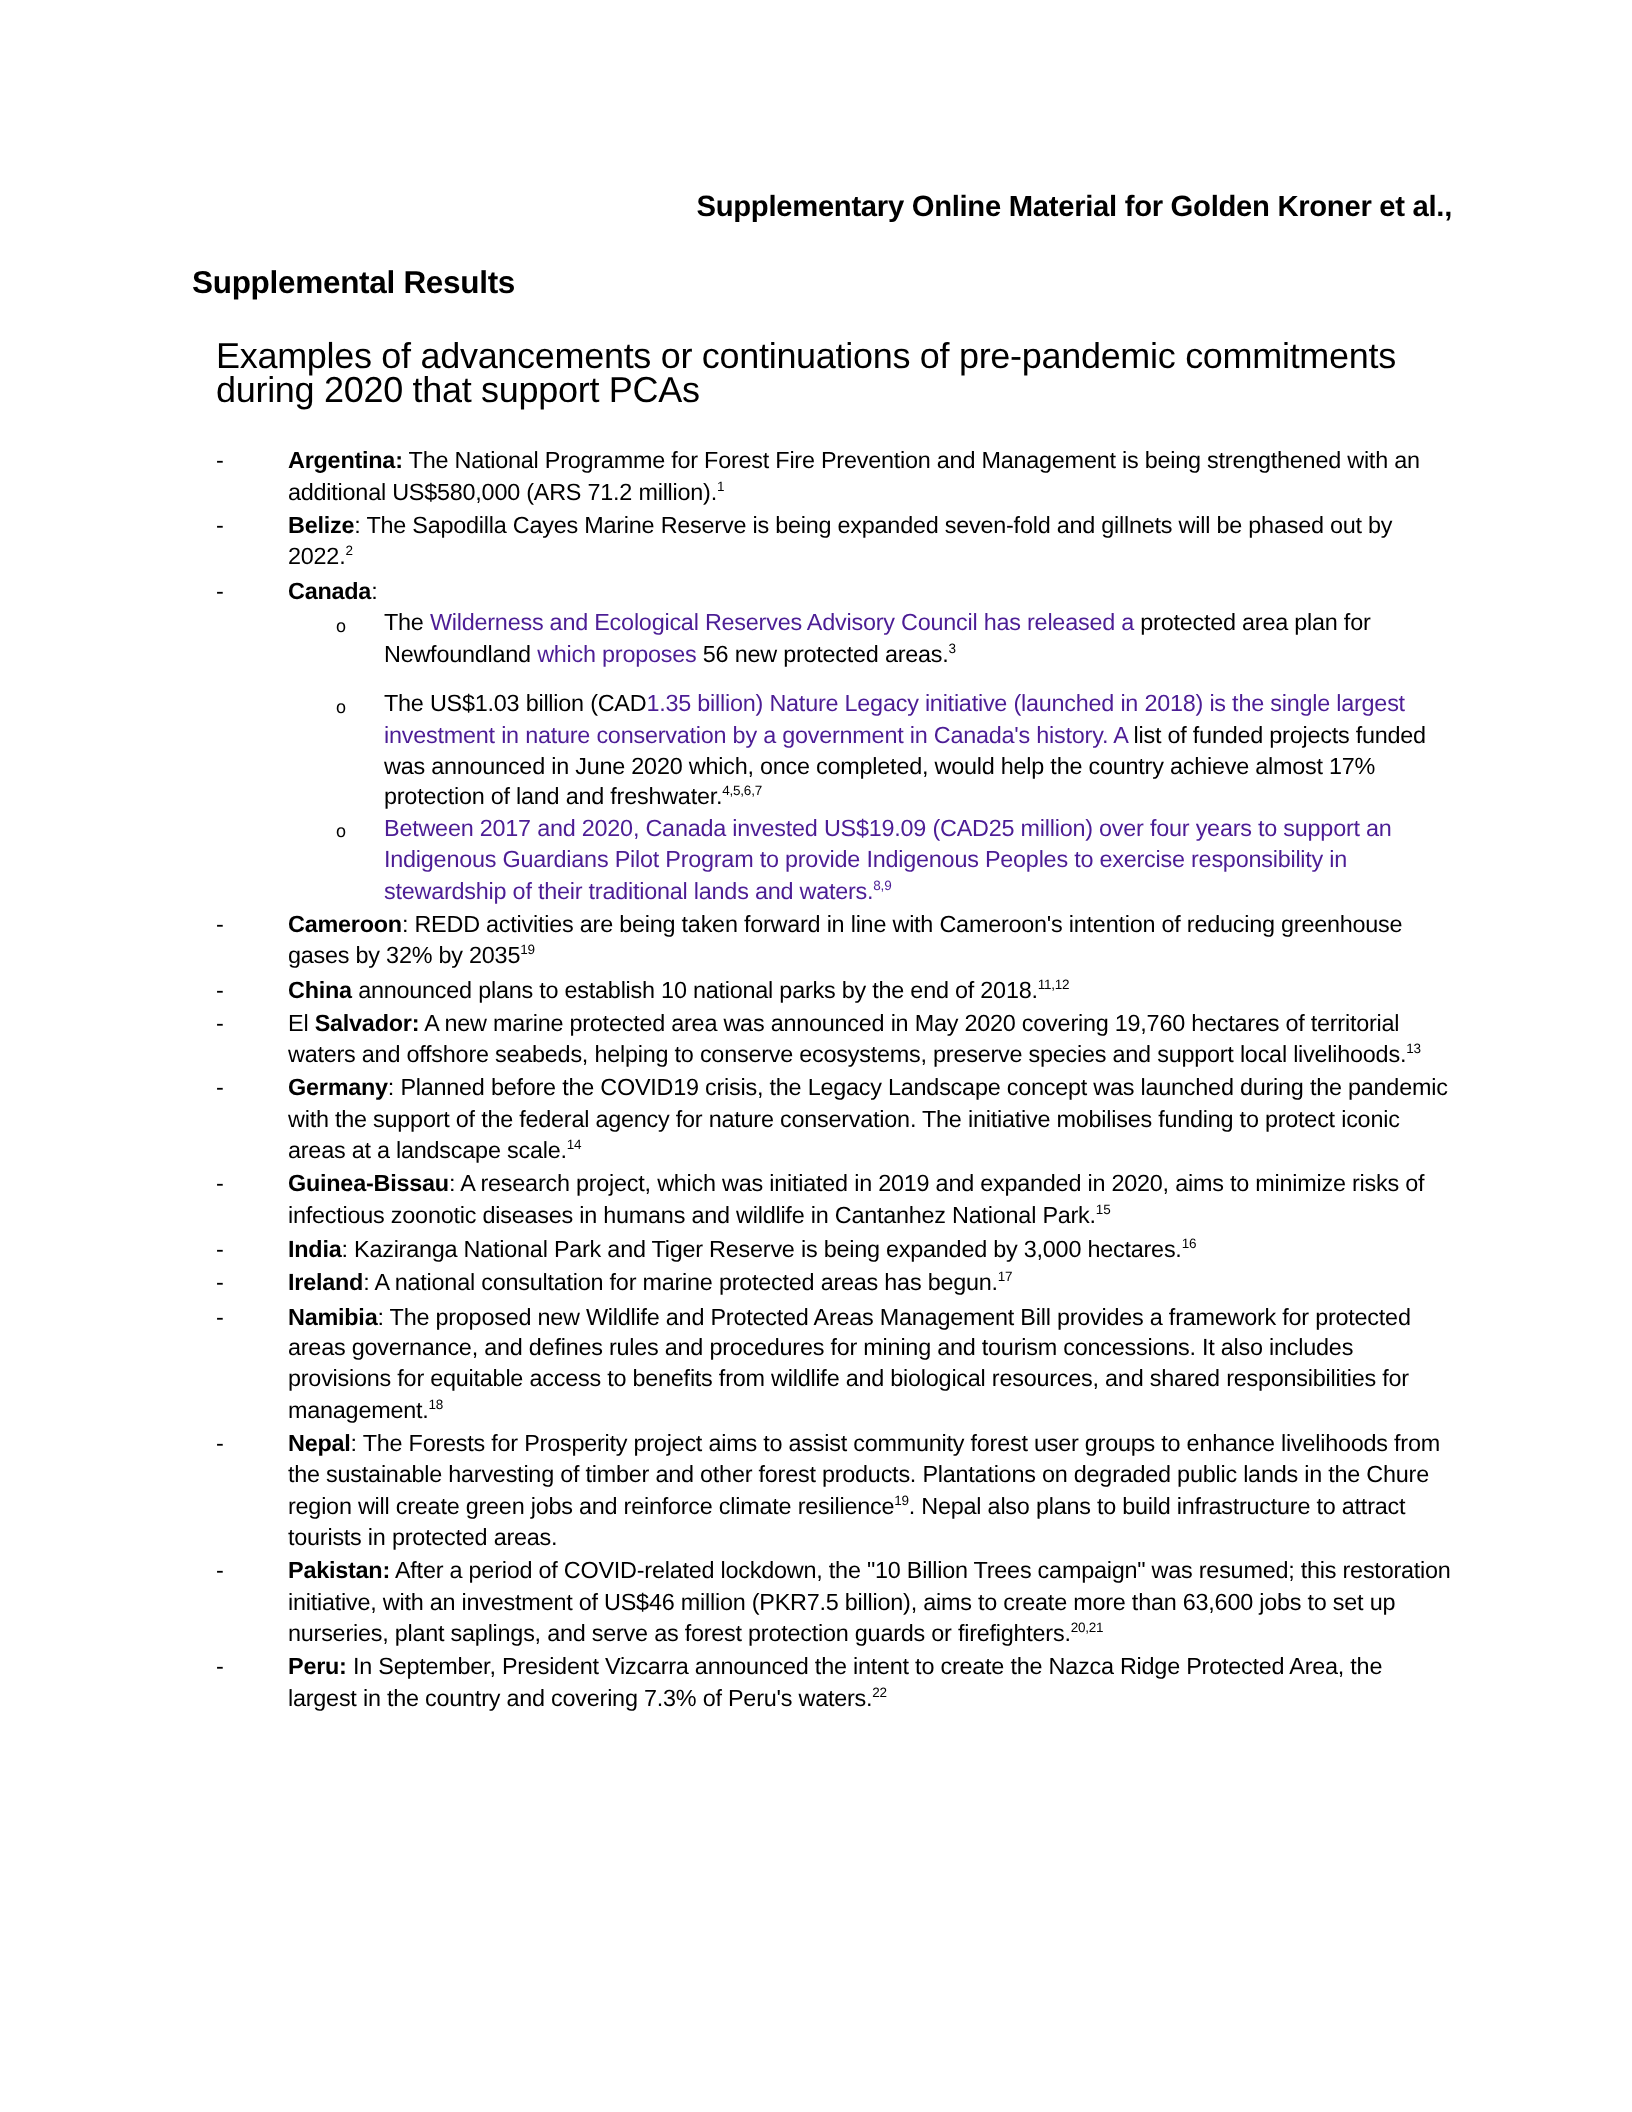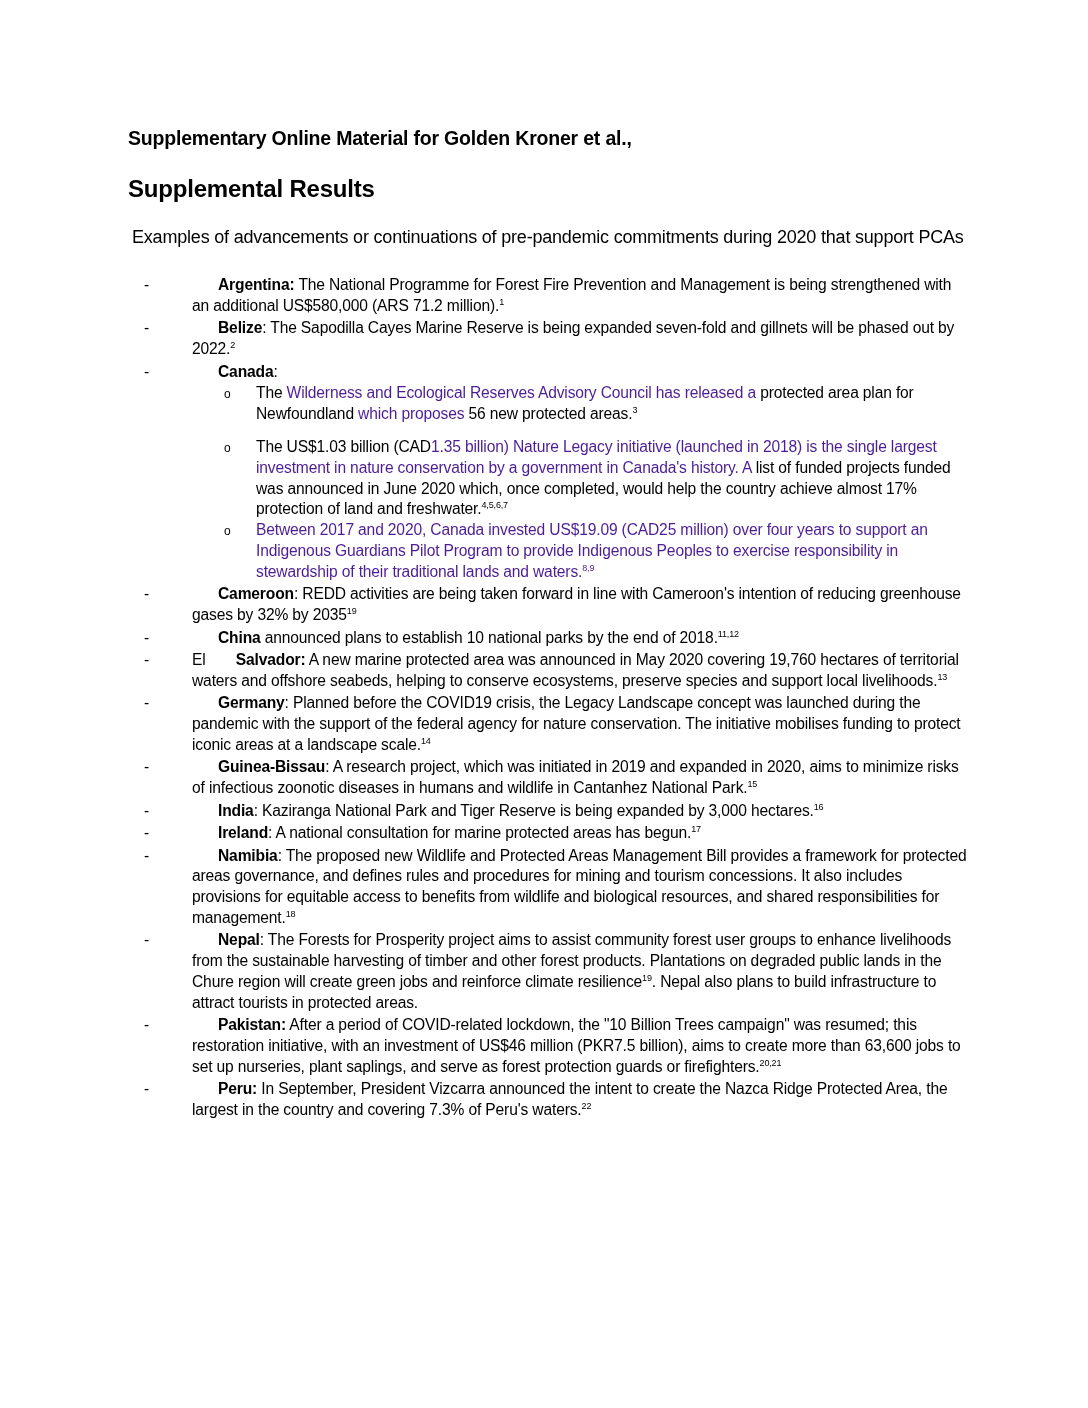--- a/index.html
+++ b/index.html
@@ -4,47 +4,48 @@
   <style>
     html, body { margin: 0; padding: 0; background: #ffffff; }
     body {
       width: 1088px; height: 1408px; position: relative; overflow: hidden;
       font-family: "Liberation Sans", sans-serif; color: #000;
     }
     .page { position: absolute; left: 128px; top: 126px; width: 840px; }
     .title {
       font-size: 19.5px; font-weight: bold; line-height: 24px; margin: 0;
       letter-spacing: -0.2px;
+      text-align: right;
     }
     .section-heading {
-      font-size: 24px; font-weight: bold; margin: 27px 0 0 0; line-height: 24px;
+      font-size: 21px; font-weight: bold; margin: 27px 0 0 0; line-height: 24px;
       letter-spacing: -0.2px;
     }
     .intro {
-      font-size: 18px; line-height: 23px; margin: 25px 0 0 4px; letter-spacing: -0.2px;
+      font-size: 24px; line-height: 23px; margin: 25px 0 0 16px; letter-spacing: -0.2px;
     }
     ul.main { list-style: none; margin: 26px 0 0 0; padding: 0; }
     ul.main > li {
       position: relative; padding-left: 64px; font-size: 15.6px; line-height: 20.8px;
       margin-bottom: 1.7px; letter-spacing: -0.15px;
     }
     ul.main > li > .dash {
       position: absolute; left: 16px; top: 0; font-weight: normal;
     }
     ul.sub { list-style: none; margin: 0 0 0 0; padding: 0; }
     ul.sub > li {
       position: relative; padding-left: 64px; font-size: 15.6px; line-height: 20.8px;
       letter-spacing: -0.15px;
     }
     ul.sub > li.first { margin-top: 1px; }
     ul.sub > li.gap { margin-top: 12px; }
     ul.sub > li > .circ {
       position: absolute; left: 32px; top: 1px; font-size: 12px;
     }
-    b { font-weight: bold; margin-left: 26px; }
+    b { font-weight: bold; }
     .gray { color: #4c1d95; }
     sup { font-size: 9px; line-height: 0; vertical-align: 6px; }
   </style>
 </head>
 <body>
 
 <div class="page">
   <h1 class="title">
     <div>Supplementary Online Material for Golden Kroner et al.,</div>
   </h1>

